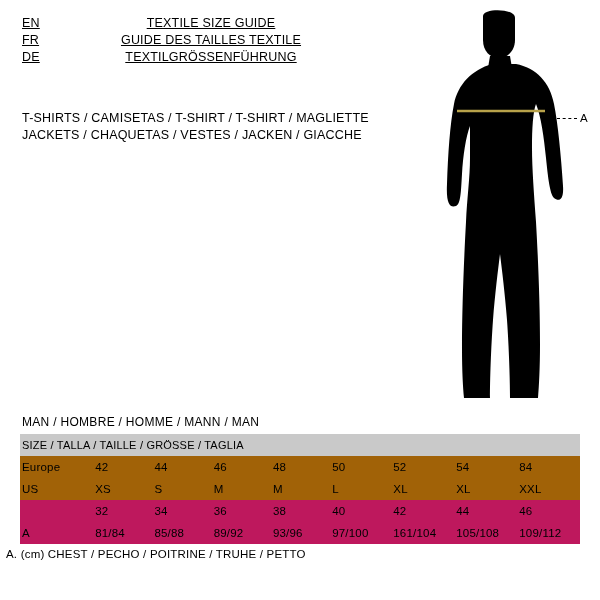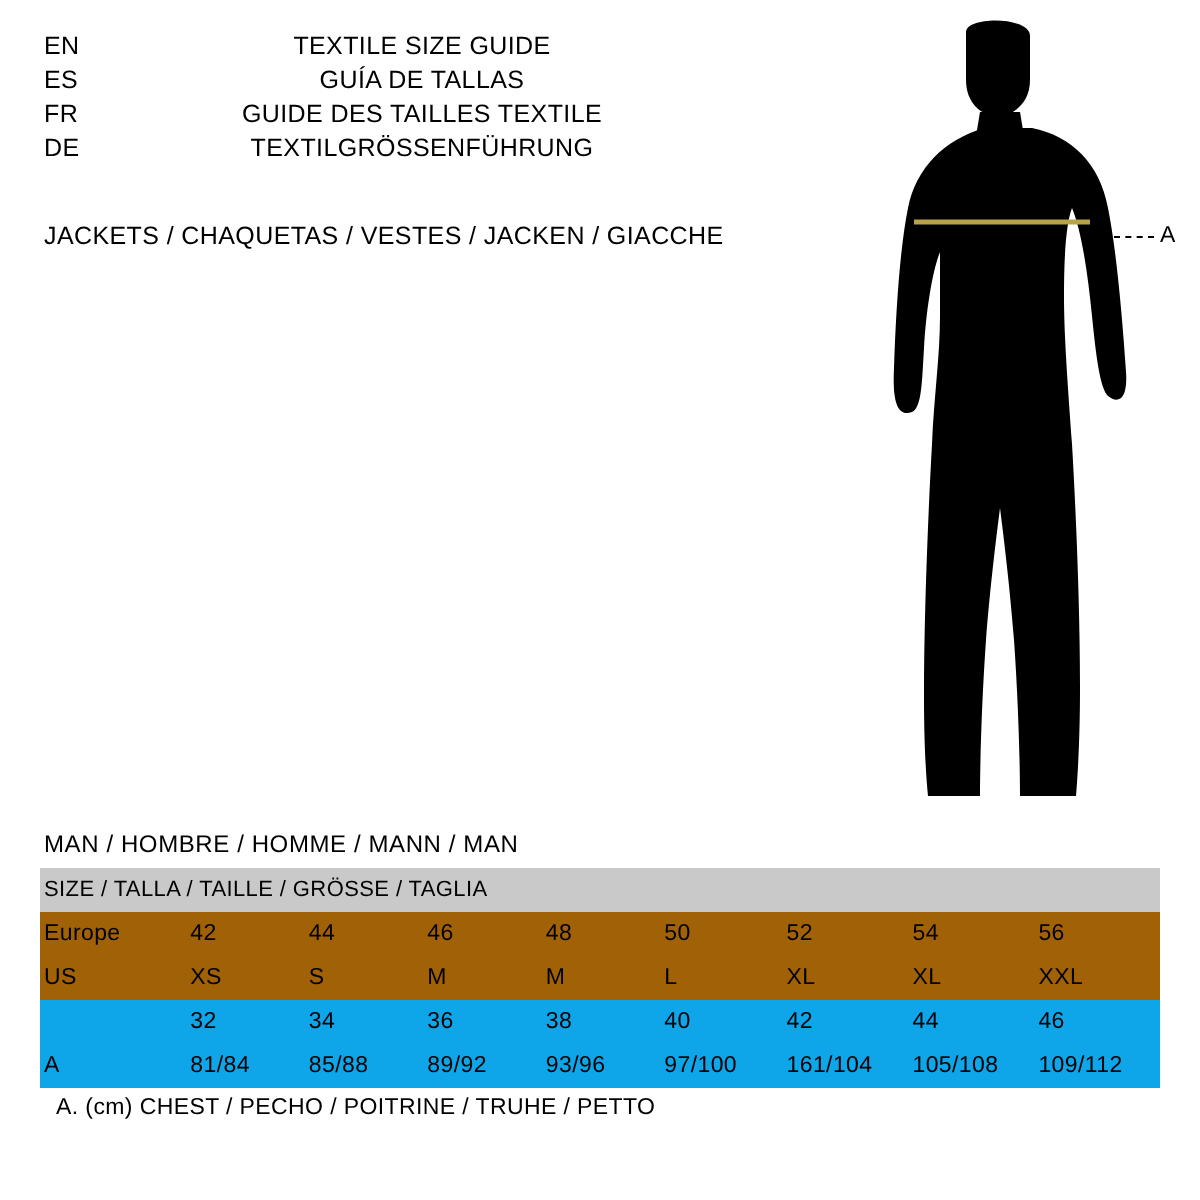--- a/index.html
+++ b/index.html
@@ -19,20 +19,21 @@
     position: absolute;
     inset: 0;
   }
 
   
   .lang-block {
     position: absolute;
     left: 22px;
     top: 16px;
     width: 340px;
+    text-decoration: underline;
   }
   .lang-row {
     display: flex;
     align-items: baseline;
     height: 17px;
     font-size: 12.5px;
     letter-spacing: 0.2px;
   }
   .lang-code {
     width: 38px;
@@ -114,58 +115,55 @@
     background: #c9c9c9;
     font-size: 11px;
     letter-spacing: 0.2px;
     padding-top: 3px;
     padding-bottom: 3px;
   }
   .row-a td, .row-us td {
     background: #a16207;
   }
   .row-b td, .row-c td {
-    background: #0ea5e9;
+    background: #be185d;
   }
   .col-label { width: 84px; }
   .col-v { width: 68px; }
 
   .footnote {
     position: absolute;
-    left: 28px;
+    left: 6px;
     top: 548px;
     font-size: 11.5px;
     letter-spacing: 0.2px;
   }
 </style>
 </head>
 <body>
 
 <div class="page">
 
   <div class="lang-block">
     <div class="lang-row">
       <span class="lang-code">EN</span>
       <span class="lang-text">TEXTILE SIZE GUIDE</span>
-    </div>
-    <div class="lang-row">
-      <span class="lang-code">ES</span>
-      <span class="lang-text">GUÍA DE TALLAS</span>
     </div>
     <div class="lang-row">
       <span class="lang-code">FR</span>
       <span class="lang-text">GUIDE DES TAILLES TEXTILE</span>
     </div>
     <div class="lang-row">
       <span class="lang-code">DE</span>
       <span class="lang-text">TEXTILGRÖSSENFÜHRUNG</span>
     </div>
   </div>
 
   <div class="category-block">
+    <div class="category-line">T-SHIRTS / CAMISETAS / T-SHIRT / T-SHIRT / MAGLIETTE</div>
     <div class="category-line">JACKETS / CHAQUETAS / VESTES / JACKEN / GIACCHE</div>
   </div>
 
   <div class="figure">
     <svg width="175" height="400" viewBox="0 0 175 400" xmlns="http://www.w3.org/2000/svg">
 
       <path d="M63 8 C63 0 95 0 95 10 L95 32 C95 44 86 50 79 50 C70 50 63 43 63 32 Z" fill="#000"></path>
 
       <path d="M70 48 L90 48 L92 60 L68 60 Z" fill="#000"></path>
 
@@ -211,21 +209,21 @@
         </tr>
         <tr class="row-a">
           <td class="col-label">Europe</td>
           <td class="col-v">42</td>
           <td class="col-v">44</td>
           <td class="col-v">46</td>
           <td class="col-v">48</td>
           <td class="col-v">50</td>
           <td class="col-v">52</td>
           <td class="col-v">54</td>
-          <td class="col-v">56</td>
+          <td class="col-v">84</td>
         </tr>
         <tr class="row-us">
           <td class="col-label">US</td>
           <td class="col-v">XS</td>
           <td class="col-v">S</td>
           <td class="col-v">M</td>
           <td class="col-v">M</td>
           <td class="col-v">L</td>
           <td class="col-v">XL</td>
           <td class="col-v">XL</td>

